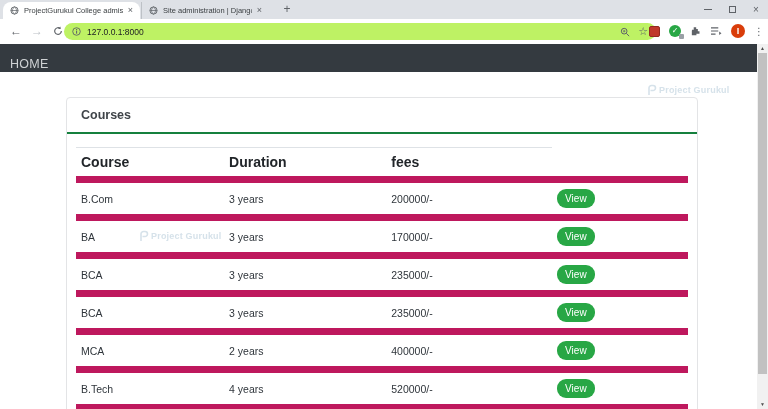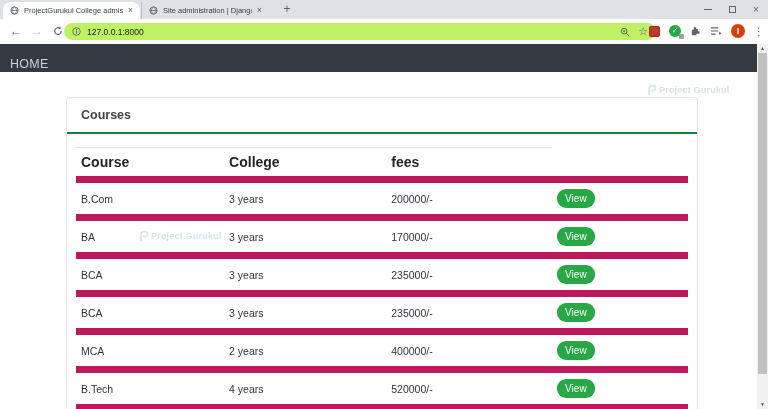--- a/index.html
+++ b/index.html
@@ -168,21 +168,21 @@
         <table class="courses">
           <colgroup>
               <col style="width:24.2%">
               <col style="width:26.5%">
               <col style="width:27.1%">
               <col style="width:22.2%">
             </colgroup>
           <thead>
             <tr>
               <th>Course</th>
-              <th>College</th>
+              <th>Duration</th>
               <th>fees</th>
             </tr>
           </thead>
           <tbody>
   <tr>
     <td>B.Com</td>
     <td>3 years</td>
     <td>200000/-</td>
     <td><button class="view-btn">View</button></td>
   </tr>

